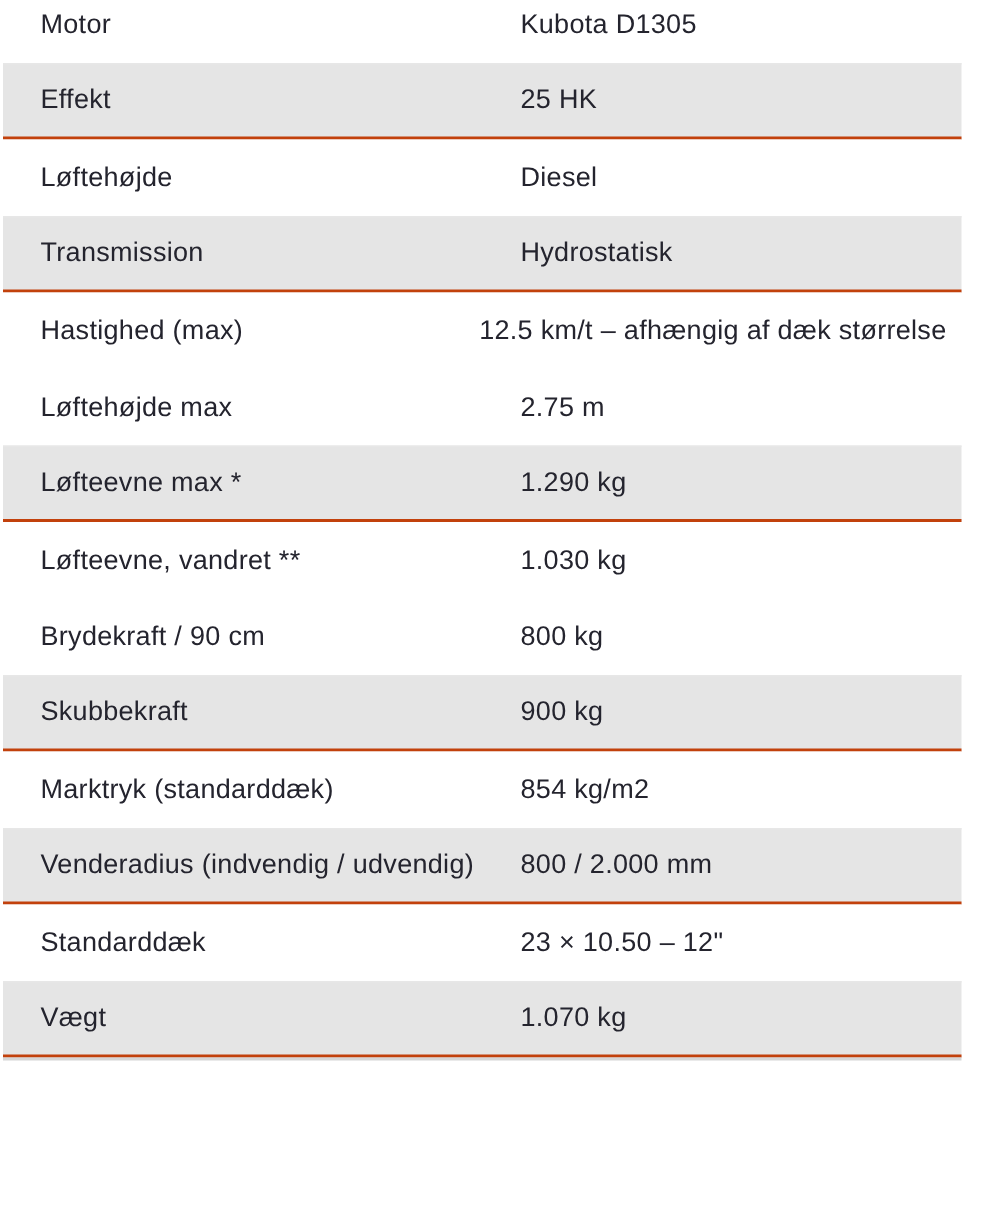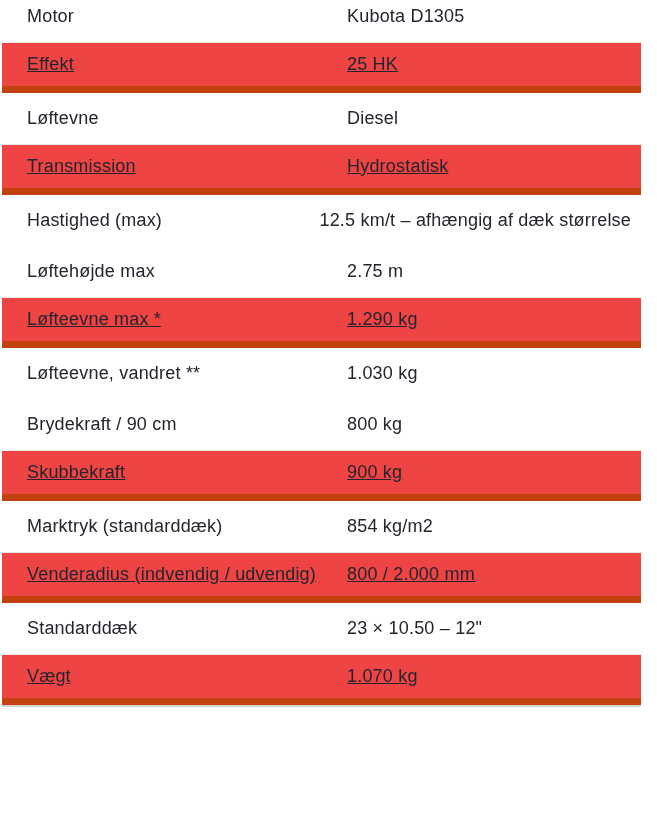--- a/index.html
+++ b/index.html
@@ -22,24 +22,23 @@
     width: 639px;
   }
   .row {
     display: flex;
     height: 51px;
     align-items: center;
     box-sizing: border-box;
     background: #ffffff;
   }
   .row.alt {
-    background: #ef4444;
+    background: #e5e5e5;
     border-top: 1px solid #e7e7e7;
-    border-bottom: 7px solid #c2410c;
-    text-decoration: underline;
+    border-bottom: 2px solid #c2410c;
   }
   .cell {
     box-sizing: border-box;
     font-size: 18px;
     letter-spacing: 0.2px;
     line-height: 1.3;
     white-space: nowrap;
   }
   .cell.label {
     width: 320px;
@@ -65,21 +64,21 @@
     <div class="cell label">Motor</div>
     <div class="cell value">Kubota D1305</div>
   </div>
 
   <div class="row alt">
     <div class="cell label">Effekt</div>
     <div class="cell value">25 HK</div>
   </div>
 
   <div class="row">
-    <div class="cell label">Løftevne</div>
+    <div class="cell label">Løftehøjde</div>
     <div class="cell value">Diesel</div>
   </div>
 
   <div class="row alt">
     <div class="cell label">Transmission</div>
     <div class="cell value">Hydrostatisk</div>
   </div>
 
   <div class="row">
     <div class="cell label">Hastighed (max)</div>

